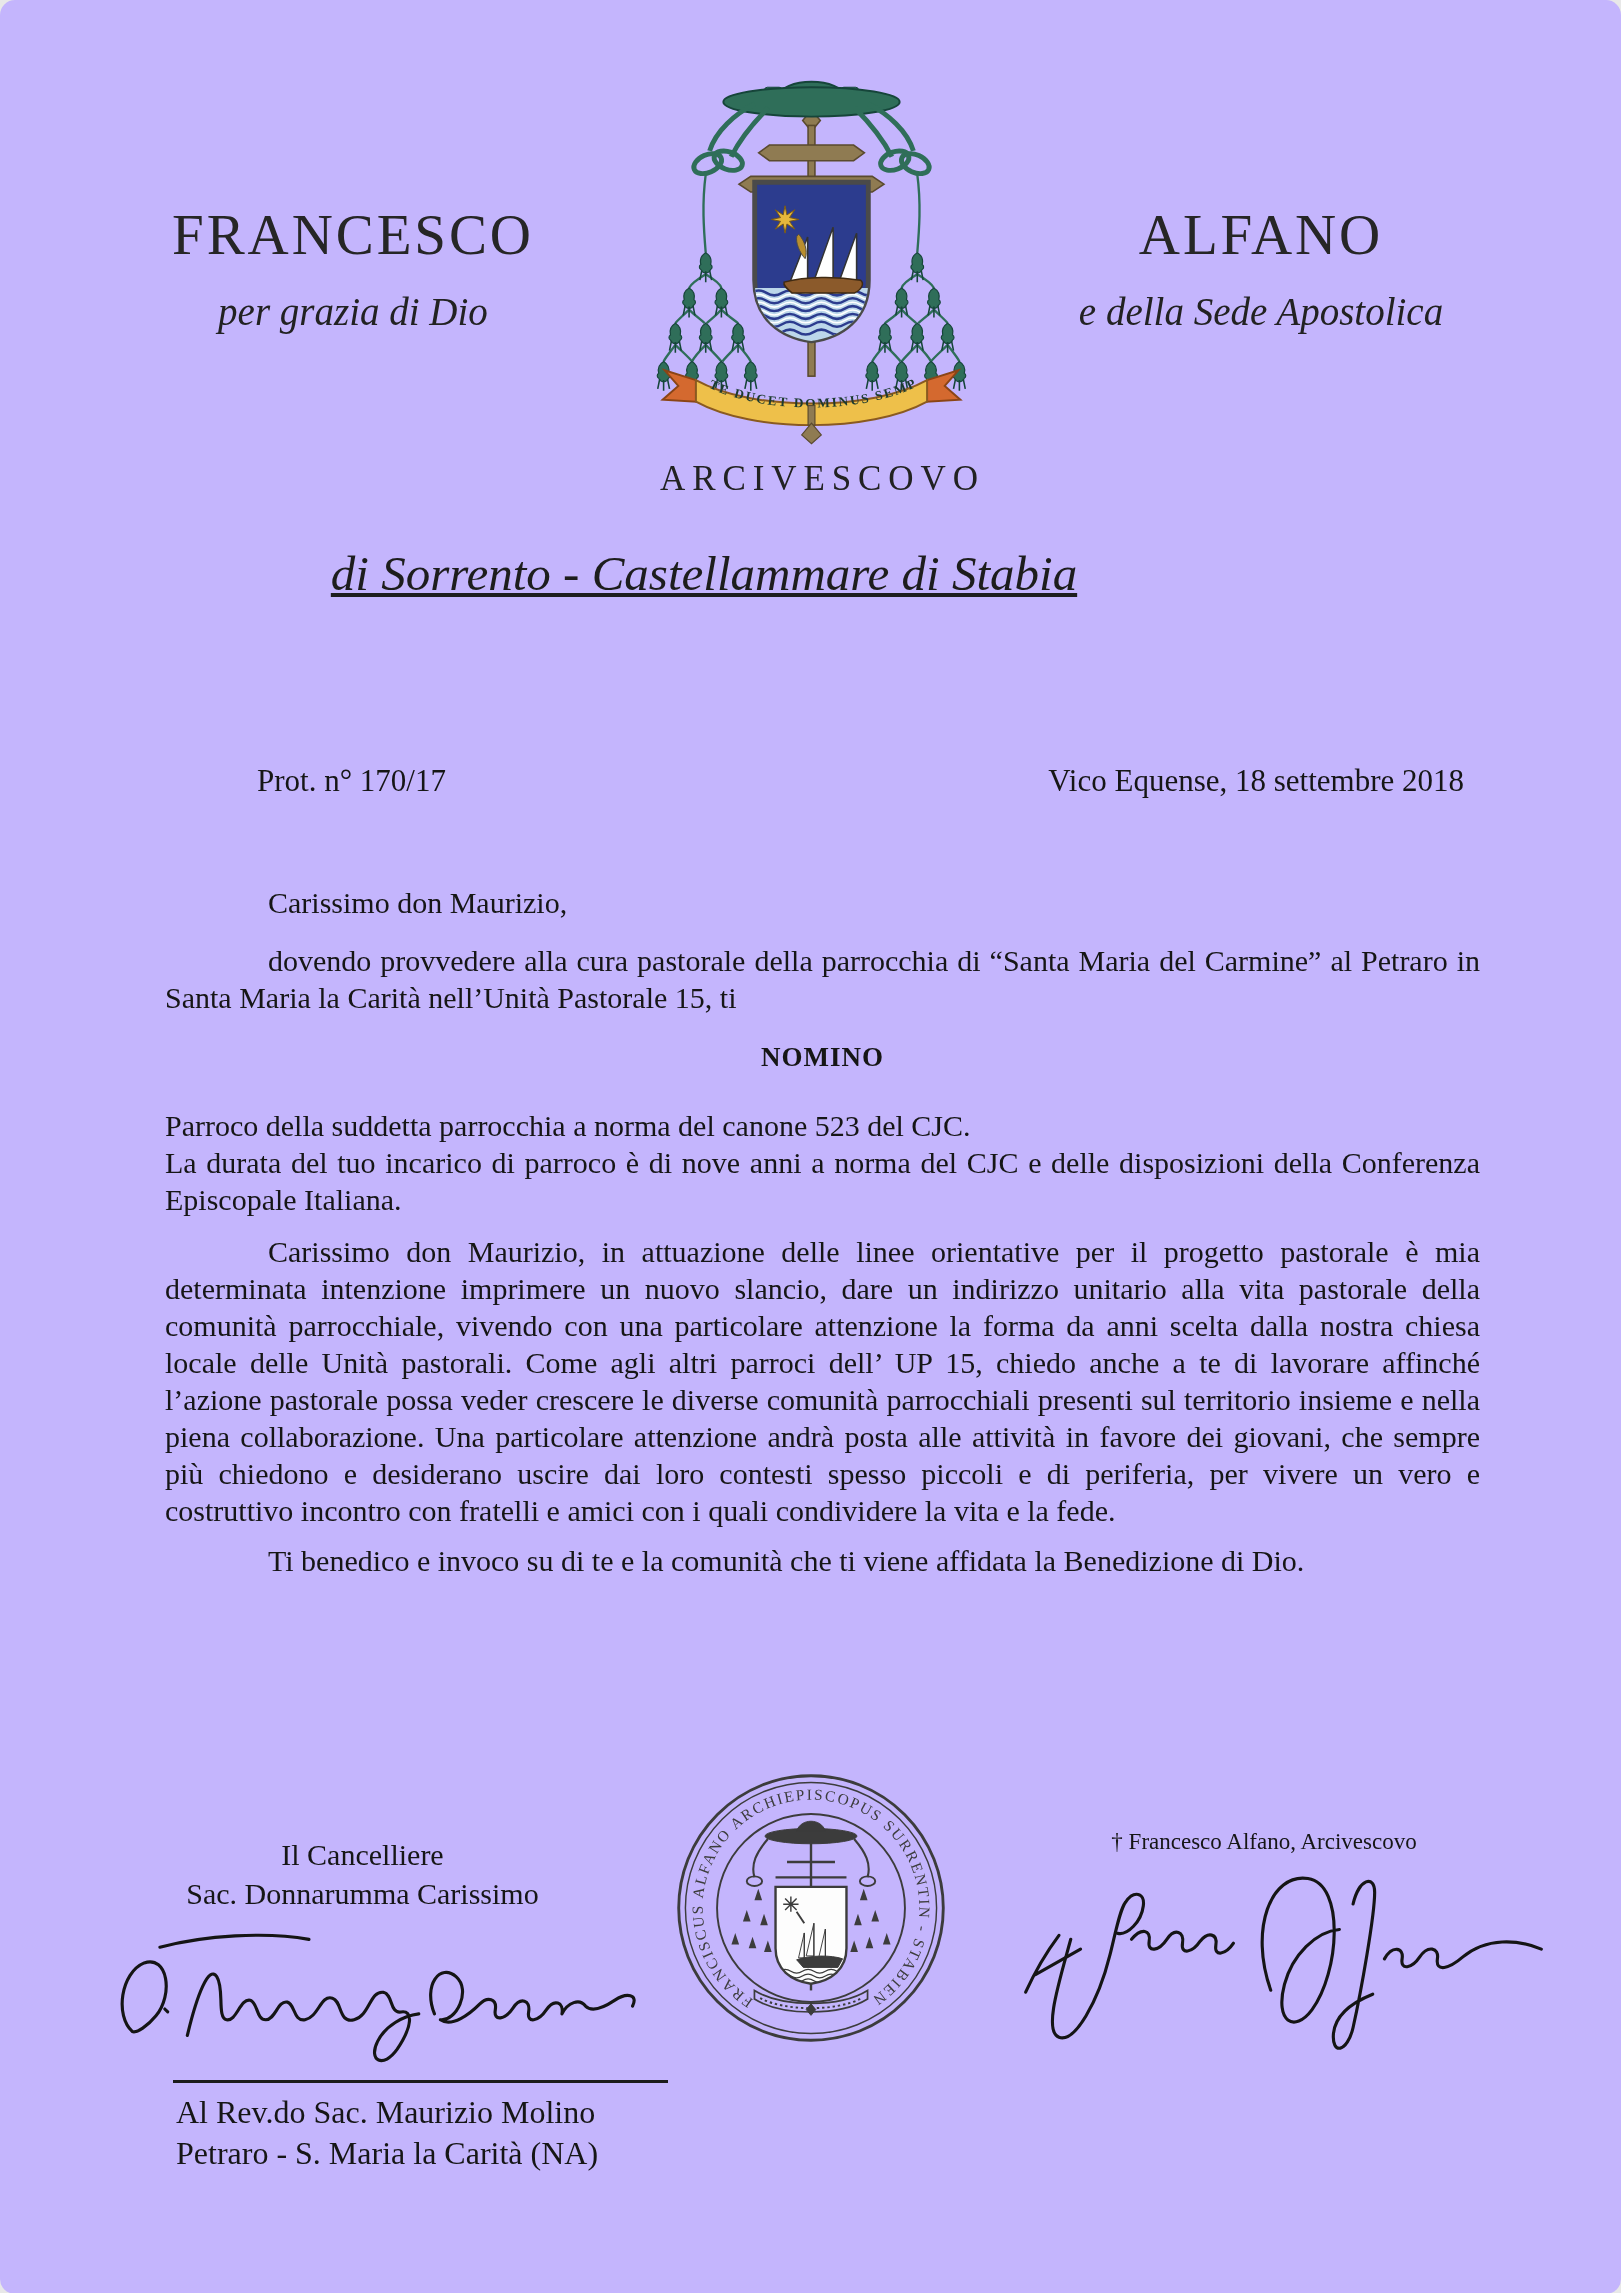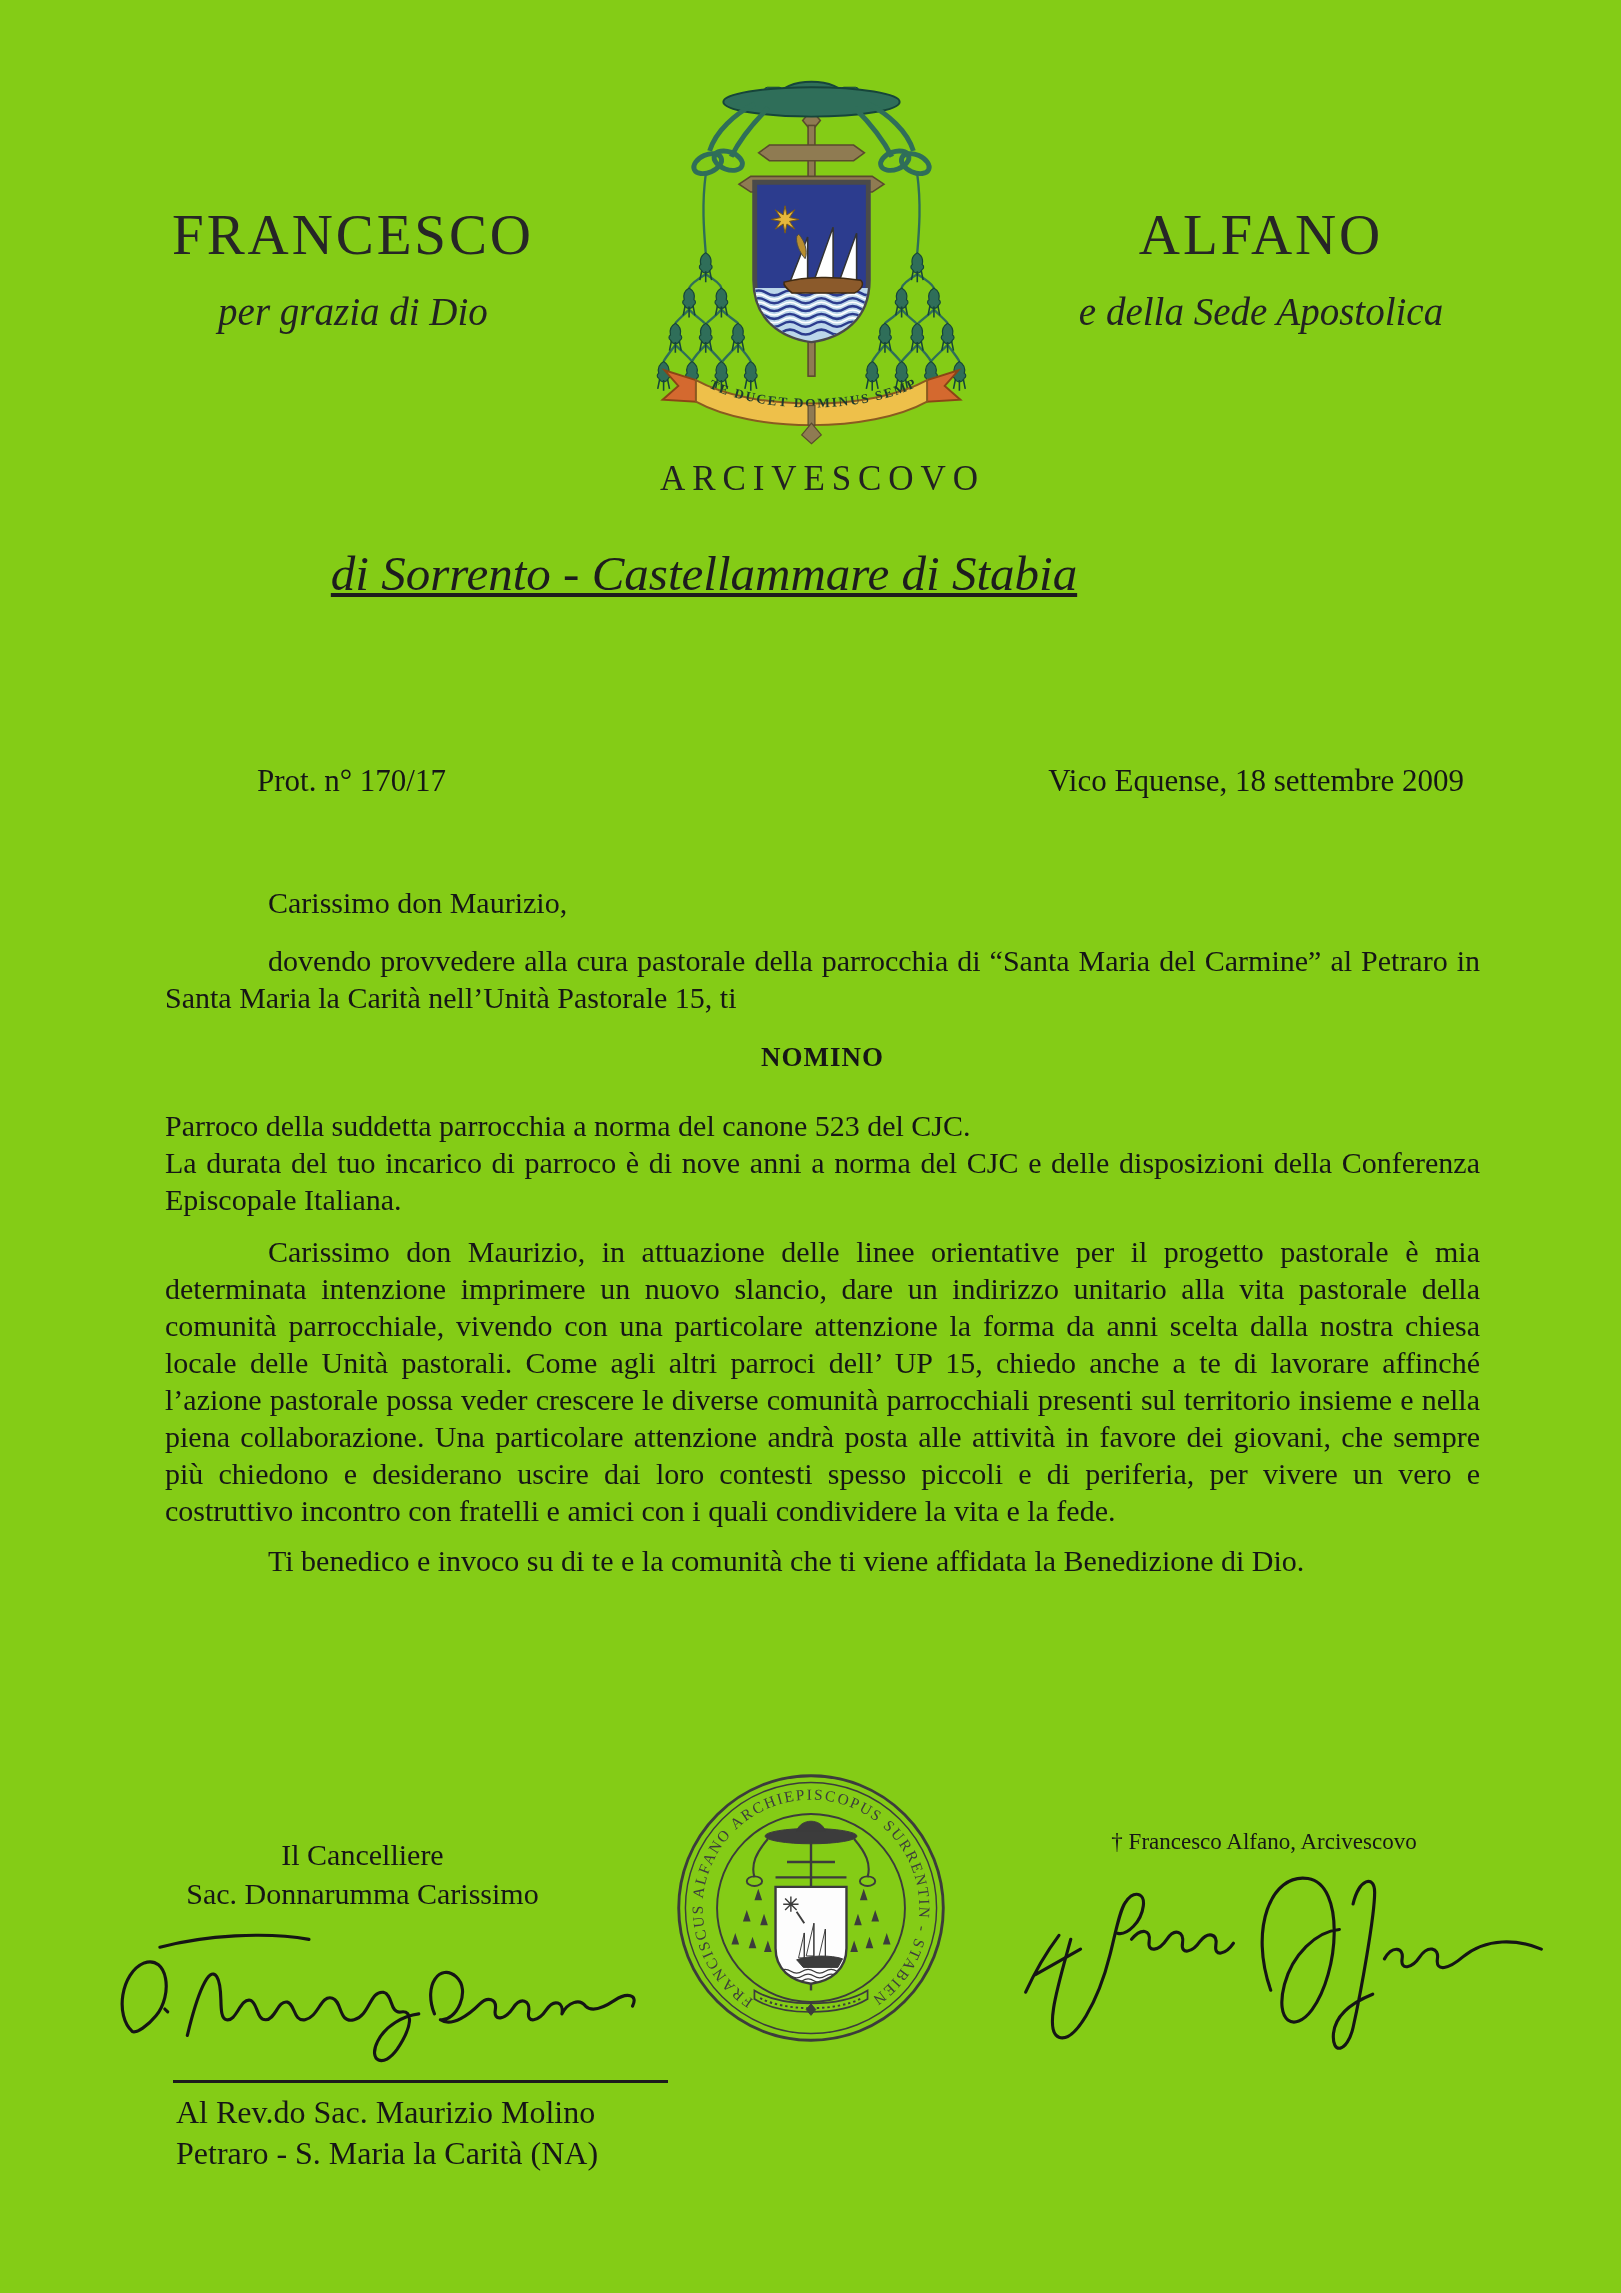--- a/index.html
+++ b/index.html
@@ -1,19 +1,19 @@
 <!DOCTYPE html>
 <html><head>
 <meta charset="utf-8">
 <style>
   html,body{margin:0;padding:0;background:#e8e8e8;}
   .page{
-    position:relative;width:1621px;height:2294px;background:#84cc16;
+    position:relative;width:1621px;height:2294px;background:#c4b5fd;
     margin:0 auto;font-family:"Liberation Serif","DejaVu Serif",serif;
-    color:#161616;overflow:hidden;
+    color:#161616;overflow:hidden;border-radius:15px;
   }
   .abs{position:absolute;}
   .big-name{font-size:57px;letter-spacing:2.9px;text-align:center;color:#262626;}
   .motto{font-size:39px;font-style:italic;text-align:center;margin-top:21.6px;color:#222;}
   .hdr-left{left:108px;top:202px;width:490px;}
   .hdr-right{left:1016px;top:202px;width:490px;}
   .rank{left:0;top:459px;width:1621px;text-align:center;font-size:35px;letter-spacing:6.9px;color:#222;padding-left:12px;}
   .diocese{left:0;top:545px;width:1408px;text-align:center;font-size:49px;font-style:italic;color:#1d1d1d;text-decoration:underline;}
   .prot{left:257px;top:763px;font-size:31px;}
   .pdate{left:980px;top:763px;width:484px;text-align:right;font-size:31px;}
@@ -168,21 +168,21 @@
       </text>
       <rect x="166.5" y="378" width="7" height="20" fill="#8f7b52" stroke="#5a4a2e" stroke-width="1.2"></rect>
       <path d="M170 396 l10 12 l-10 9 l-10 -9 Z" fill="#8f7b52" stroke="#5a4a2e" stroke-width="1.2"></path>
     </g>
   </svg>
 
   <div class="abs rank">ARCIVESCOVO</div>
   <div class="abs diocese">di Sorrento - Castellammare di Stabia</div>
 
   <div class="abs prot">Prot. n° 170/17</div>
-  <div class="abs pdate">Vico Equense, 18 settembre 2009</div>
+  <div class="abs pdate">Vico Equense, 18 settembre 2018</div>
 
   <div class="abs letter-body">
     <p class="ind">Carissimo don Maurizio,</p>
     <p class="ind just mt1">dovendo provvedere alla cura pastorale della parrocchia di “Santa Maria del Carmine” al Petraro in Santa Maria la Carità nell’Unità Pastorale 15, ti</p>
     <p class="nomino">NOMINO</p>
     <p class="just">Parroco della suddetta parrocchia a norma del canone 523 del CJC.</p>
     <p class="just">La durata del tuo incarico di parroco è di nove anni a norma del CJC e delle disposizioni della Conferenza Episcopale Italiana.</p>
     <p class="ind just mt2">Carissimo don Maurizio, in attuazione delle linee orientative per il progetto pastorale è mia determinata intenzione imprimere un nuovo slancio, dare un indirizzo unitario alla vita pastorale della comunità parrocchiale, vivendo con una particolare attenzione la forma da anni scelta dalla nostra chiesa locale delle Unità pastorali. Come agli altri parroci dell’ UP 15, chiedo anche a te di lavorare affinché l’azione pastorale possa veder crescere le diverse comunità parrocchiali presenti sul territorio insieme e nella piena collaborazione. Una particolare attenzione andrà posta alle attività in favore dei giovani, che sempre più chiedono e desiderano uscire dai loro contesti spesso piccoli e di periferia, per vivere un vero e costruttivo incontro con fratelli e amici con i quali condividere la vita e la fede.</p>
     <p class="ind mt4">Ti benedico e invoco su di te e la comunità che ti viene affidata la Benedizione di Dio.</p>
   </div>

